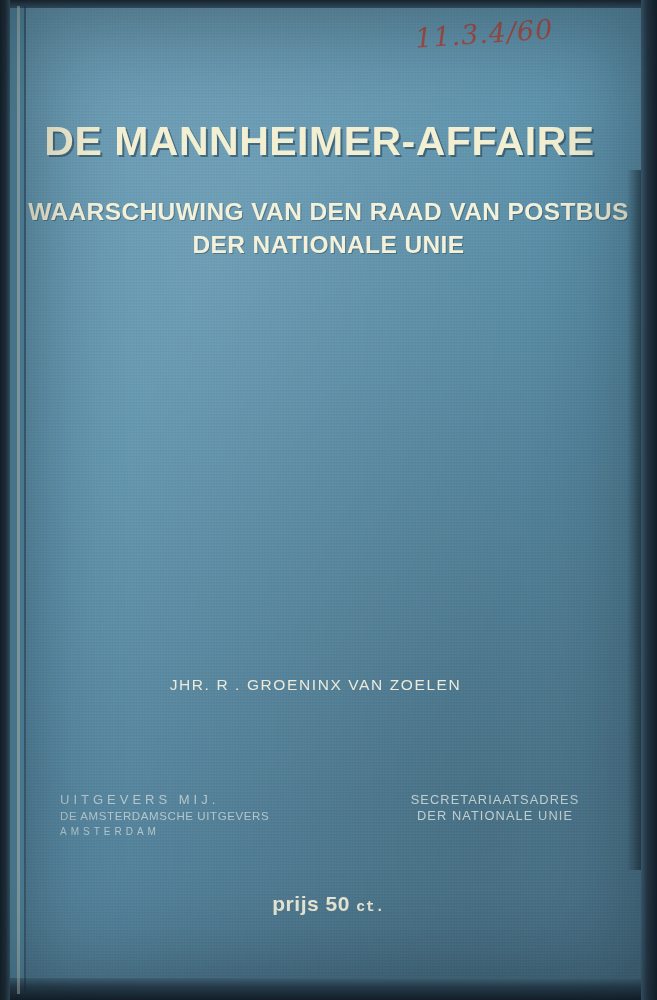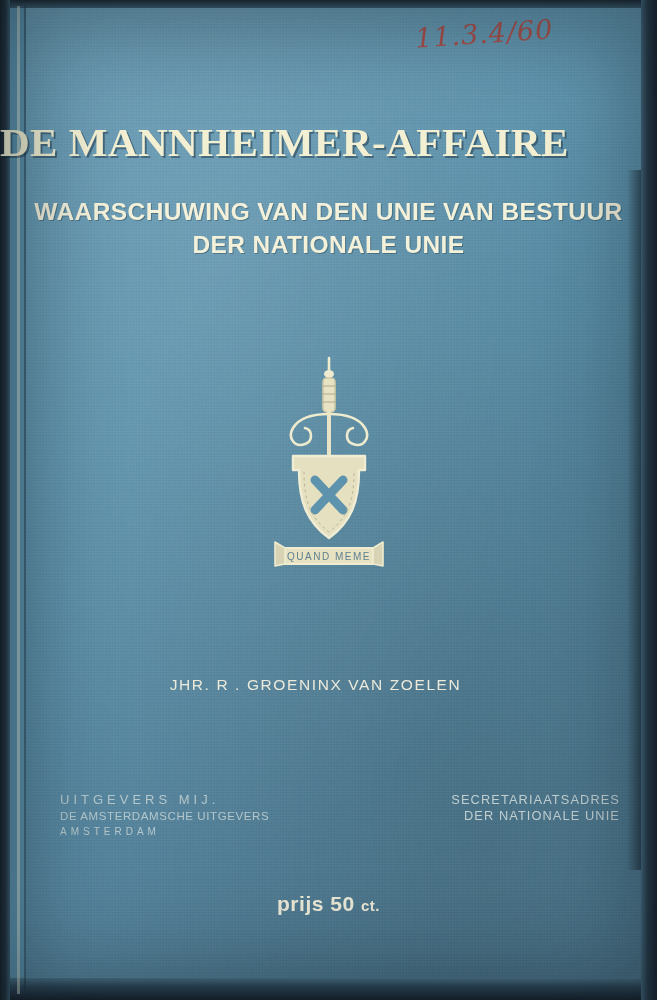--- a/index.html
+++ b/index.html
@@ -97,22 +97,22 @@
     transform: rotate(-4deg);
     opacity: .88;
     white-space: nowrap;
   }
 
   
   .main-title {
     position: absolute;
     left: 0; top: 118px;
     width: 639px;
-    text-align: left;
-    font-family: Liberation Serif, serif;
+    text-align: center;
+    font-family: Liberation Sans, sans-serif;
     font-weight: bold;
     font-size: 41px;
     letter-spacing: 0.5px;
     color: #f2efd2;
     text-shadow: 2px 2px 0 rgba(20,40,55,.45);
     white-space: nowrap;
   }
   .sub-title {
     position: absolute;
     left: 0;
@@ -157,39 +157,39 @@
     letter-spacing: 1.1px;
     opacity: .85;
   }
   .imprint-left .l1 { letter-spacing: 4px; font-size: 13px; }
   .imprint-left .l2 { letter-spacing: 0.6px; font-size: 11.5px; }
   .imprint-left .l3 { letter-spacing: 4px; font-size: 10px; }
   .imprint-right {
     position: absolute;
     left: 370px; top: 792px;
     width: 250px;
-    text-align: right;
+    text-align: center;
     color: #cdd9d8;
     font-size: 12.8px;
     line-height: 16px;
     letter-spacing: 1.1px;
     opacity: .9;
   }
   .price {
     position: absolute;
     left: 0; top: 892px;
     width: 657px;
     text-align: center;
     color: #e8e6d4;
     font-size: 21px;
     font-weight: bold;
     letter-spacing: 0.5px;
     white-space: nowrap;
   }
-  .price .unit { font-size: 15px; }
+  .price .unit { font-size: 15px; font-family: Liberation Mono, monospace; }
   .vignette {
     position: absolute;
     left: 0; top: 0;
     width: 657px; height: 1000px;
     pointer-events: none;
     box-shadow: inset 0 0 90px 26px rgba(10,22,30,0.38);
   }
 </style>
 </head>
 <body>
@@ -204,51 +204,24 @@
   <div class="scan-edge-left"></div>
   <div class="scan-edge-right"></div>
   <div class="spine-line1"></div>
   <div class="spine-line2"></div>
   <div class="right-dark-band"></div>
 
   <div class="handwriting">11.3.4/60</div>
 
   <div class="main-title">DE MANNHEIMER-AFFAIRE</div>
 
-  <div class="sub-title sub-1">WAARSCHUWING VAN DEN UNIE VAN BESTUUR</div>
+  <div class="sub-title sub-1">WAARSCHUWING VAN DEN RAAD VAN POSTBUS</div>
 
   <div class="sub-title sub-2">DER NATIONALE UNIE</div>
 
-  <div class="emblem">
-    <svg viewBox="0 0 140 235" width="140" height="235">
-      <g fill="none" stroke="#efebcf" stroke-width="2.6" stroke-linecap="round" stroke-linejoin="round">
-
-        <path d="M70 6 L70 18"></path>
-        <ellipse cx="70" cy="22" rx="5" ry="4" fill="#efebcf" stroke="none"></ellipse>
-        <rect x="64" y="26" width="12" height="34" rx="4" fill="#e7e2c4" stroke="#cfc9a6" stroke-width="1.6"></rect>
-        <path d="M64 34 L76 34 M64 42 L76 42 M64 50 L76 50" stroke="#b0a98a" stroke-width="1.2"></path>
-
-        <path d="M70 62 C52 62 40 66 34 76 C28 86 36 96 46 92 C54 89 54 78 46 76"></path>
-        <path d="M70 62 C88 62 100 66 106 76 C112 86 104 96 94 92 C86 89 86 78 94 76"></path>
-
-        <path d="M70 60 L70 110" stroke-width="4" stroke="#e9e4c6"></path>
-
-        <path d="M34 104 L106 104 L106 118 L100 118 C100 150 92 170 70 186 C48 170 40 150 40 118 L34 118 Z" fill="#e4e0c0" stroke="#f1edd4" stroke-width="2.4"></path>
-
-        <path d="M56 128 L84 158 M84 128 L56 158" stroke="#5d93ad" stroke-width="9" stroke-linecap="round"></path>
-
-        <path d="M45 120 C45 150 52 166 70 180 C88 166 95 150 95 120" stroke="#b9b496" stroke-width="1" stroke-dasharray="2 4"></path>
-
-        <path d="M26 196 L114 196 L114 212 L26 212 Z" fill="#e7e2c2" stroke="#f0ecd2" stroke-width="2"></path>
-        <path d="M26 196 L16 190 L16 214 L26 212 Z" fill="#d8d3b4" stroke="#efebcf" stroke-width="1.6"></path>
-        <path d="M114 196 L124 190 L124 214 L114 212 Z" fill="#d8d3b4" stroke="#efebcf" stroke-width="1.6"></path>
-      </g>
-      <text x="70" y="208" text-anchor="middle" font-family="Liberation Sans, sans-serif" font-size="10" letter-spacing="1.5" fill="#5d7f91">QUAND MEME</text>
-    </svg>
-  </div>
 
   <div class="author">JHR. R . GROENINX VAN ZOELEN</div>
 
   <div class="imprint-left">
     <div class="l1">UITGEVERS MIJ.</div>
     <div class="l2">DE AMSTERDAMSCHE UITGEVERS</div>
     <div class="l3">AMSTERDAM</div>
   </div>
 
   <div class="imprint-right">

